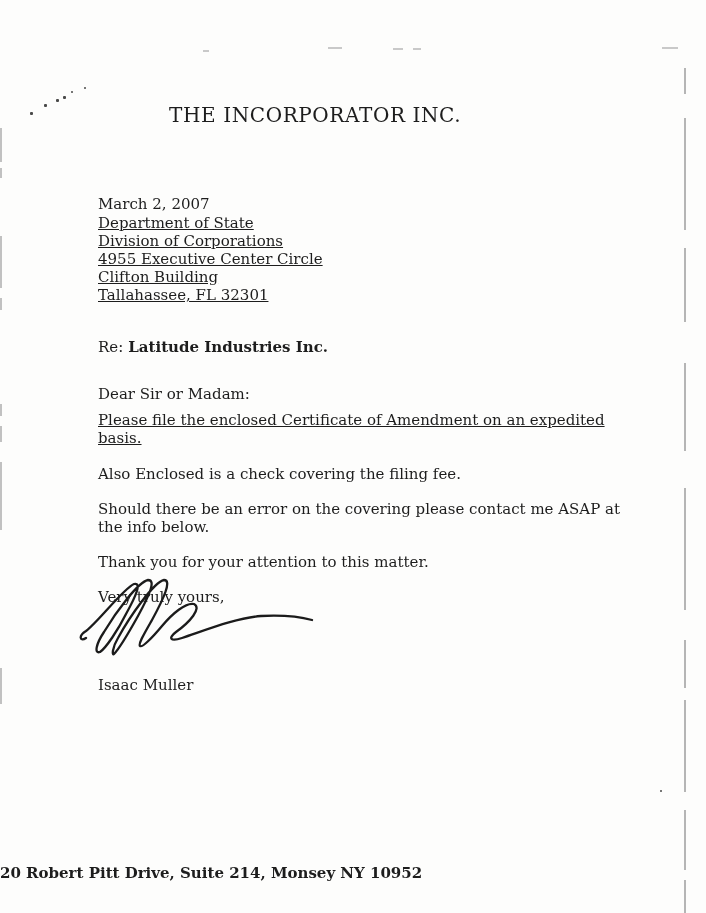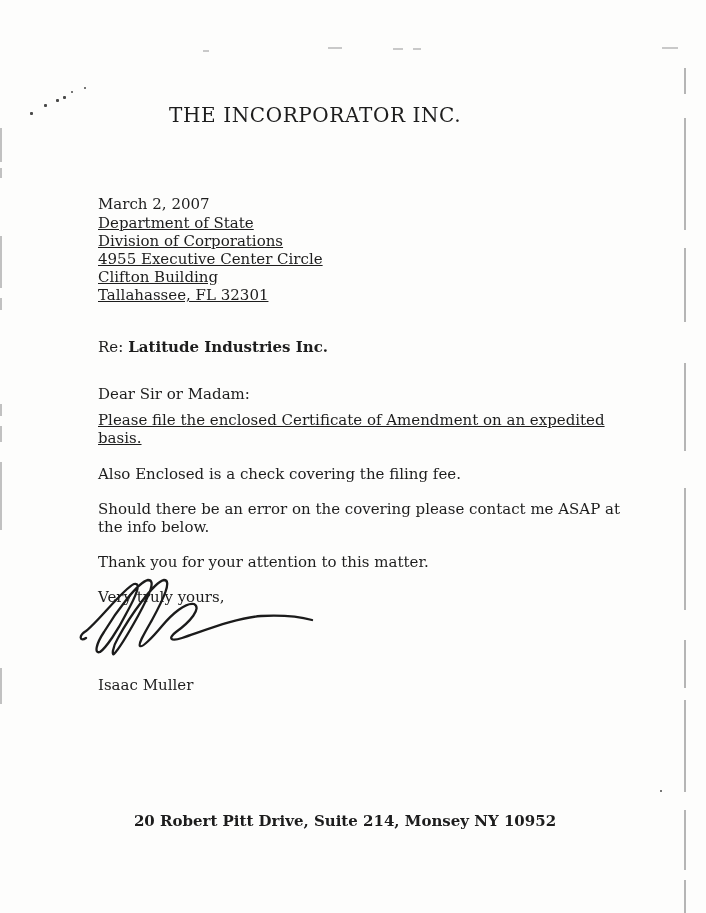--- a/index.html
+++ b/index.html
@@ -24,22 +24,22 @@
   .re-subject    { font-weight:700; margin-left:5px; }
   .salutation    { left:98px; top:377px;margin-top:8px; }
   .para-1        { left:98px; top:411px;text-decoration:underline; }
   .para-2        { left:98px; top:465px; }
   .para-3        { left:98px; top:500px; }
   .para-4        { left:98px; top:553px;text-align:center; }
   .closing       { left:98px; top:588px; }
   .signature-svg { left:76px; top:574px; }
   .signer-name   { left:98px; top:660px;margin-top:16px; }
   .footer {
-    left:0; top:810px; width:690px;
-    text-align:center; font-weight:700;
+    left:0; top:862px; width:690px;
+    text-align:left; font-weight:700;
     font-size:15px; line-height:22px;
   }
   
   .art { position:absolute; background:#8f8f8f; }
   .art-r { left:684px; width:2px; opacity:0.65; }
   .art-l { left:0;     width:2px; opacity:0.55; }
   .dot  { position:absolute; width:3px; height:3px; background:#4a4a4a; border-radius:1px; }
   .dash { position:absolute; height:2px; background:#c9c9c9; }
 </style>
 </head>

